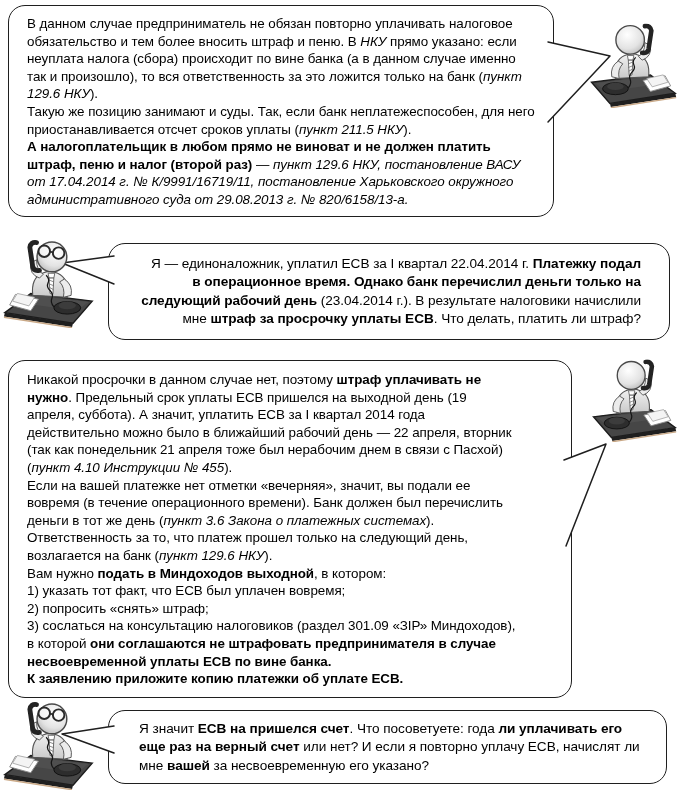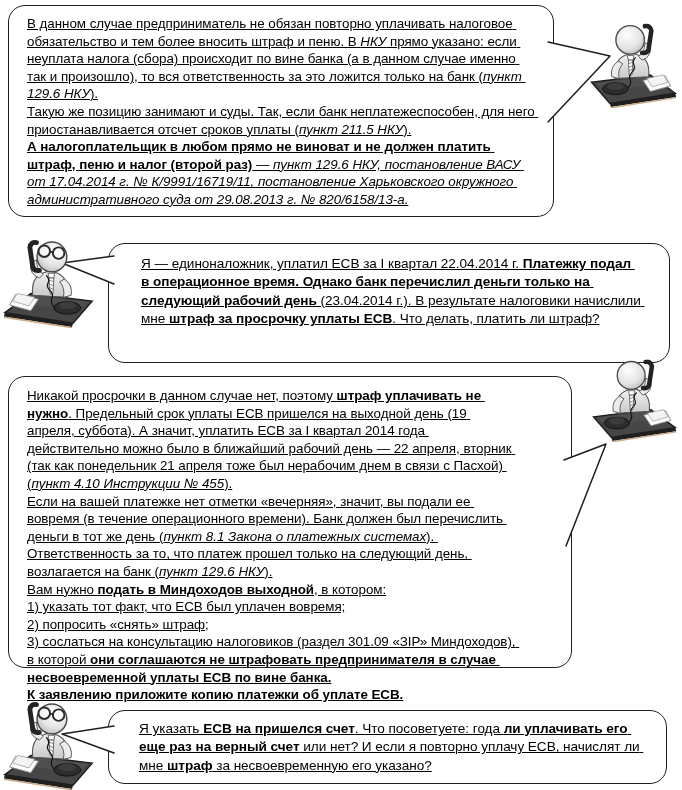--- a/index.html
+++ b/index.html
@@ -12,28 +12,27 @@
   .page{position:absolute;inset:0;width:682px;height:790px;}
   .bubble{
     position:absolute;background:#fff;
     border:1.5px solid #1f1f1f;border-radius:17px;
     box-sizing:border-box;z-index:1;
   }
   .btext{
     white-space:pre-wrap;
     font-size:13.4px;line-height:17.6px;
     letter-spacing:-0.05px;
-    text-decoration:underline;
   }
   .q .btext{font-size:13.6px;line-height:18.4px;}
   .seg-b{font-weight:bold;}
   .seg-i{font-style:italic;}
   #b1{left:8px;top:5px;width:546px;height:212px;padding:9px 16px 8px 18px;}
-  #b2{left:108px;top:243px;width:562px;height:120px;padding:11px 28px 10px 32px;}
-  #b3{left:8px;top:376px;width:564px;height:292px;padding:10px 54px 17px 18px;}
+  #b2{left:108px;top:243px;width:562px;height:97px;padding:11px 28px 10px 32px;text-align:right;}
+  #b3{left:8px;top:360px;width:564px;height:338px;padding:10px 54px 17px 18px;}
   #b4{left:108px;top:710px;width:559px;height:74px;padding:9px 24px 8px 30px;}
   .tails{position:absolute;left:0;top:0;width:682px;height:790px;z-index:5;pointer-events:none;}
   .tail-fill{fill:#ffffff;stroke:none;}
   .tail-line{fill:none;stroke:#1f1f1f;stroke-width:1.5;stroke-linejoin:round;stroke-linecap:round;}
   .figure{position:absolute;z-index:6;}
   .figure svg{width:100%;height:100%;display:block;}
   #f1{left:586px;top:20px;width:92px;height:88px;}
   #f2{left:2px;top:236px;width:96px;height:92px;}
   #f3{left:588px;top:350px;width:90px;height:92px;}
   #f4{left:2px;top:696px;width:96px;height:94px;}
@@ -134,21 +133,21 @@
       </g>
     </svg>
   </div>
 
   <div class="bubble q" id="b2">
     <div class="btext"><span>Я — единоналожник, уплатил ЕСВ за I квартал 22.04.2014 г. </span><span class="seg-b">Платежку подал в операционное время. Однако банк перечислил деньги только на следующий рабочий день</span><span> (23.04.2014 г.). В результате налоговики начислили мне </span><span class="seg-b">штраф за просрочку уплаты ЕСВ</span><span>. Что делать, платить ли штраф?</span></div>
   </div>
 
   <div class="bubble" id="b3">
     <div class="btext"><span>Никакой просрочки в данном случае нет, поэтому </span><span class="seg-b">штраф уплачивать не нужно</span><span>. Предельный срок уплаты ЕСВ пришелся на выходной день (19 апреля, суббота). А значит, уплатить ЕСВ за I квартал 2014 года действительно можно было в ближайший рабочий день — 22 апреля, вторник (так как понедельник 21 апреля тоже был нерабочим днем в связи с Пасхой) (</span><span class="seg-i">пункт 4.10 Инструкции № 455</span><span>).
-Если на вашей платежке нет отметки «вечерняя», значит, вы подали ее вовремя (в течение операционного времени). Банк должен был перечислить деньги в тот же день (</span><span class="seg-i">пункт 8.1 Закона о платежных системах</span><span>). Ответственность за то, что платеж прошел только на следующий день, возлагается на банк (</span><span class="seg-i">пункт 129.6 НКУ</span><span>).
+Если на вашей платежке нет отметки «вечерняя», значит, вы подали ее вовремя (в течение операционного времени). Банк должен был перечислить деньги в тот же день (</span><span class="seg-i">пункт 3.6 Закона о платежных системах</span><span>). Ответственность за то, что платеж прошел только на следующий день, возлагается на банк (</span><span class="seg-i">пункт 129.6 НКУ</span><span>).
 Вам нужно </span><span class="seg-b">подать в Миндоходов выходной</span><span>, в котором:
 1) указать тот факт, что ЕСВ был уплачен вовремя;
 2) попросить «снять» штраф;
 3) сослаться на консультацию налоговиков (раздел 301.09 «ЗІР» Миндоходов), в которой </span><span class="seg-b">они соглашаются не штрафовать предпринимателя в случае несвоевременной уплаты ЕСВ по вине банка.
 К заявлению приложите копию платежки об уплате ЕСВ.</span></div>
   </div>
 
   <div class="figure" id="f3">
     <svg viewBox="0 0 100 92" preserveAspectRatio="xMidYMax meet">
       <use href="#personDesk"></use>
@@ -158,16 +157,16 @@
   <div class="figure" id="f4">
     <svg viewBox="0 0 100 92" preserveAspectRatio="xMidYMax meet">
       <g transform="translate(100,0) scale(-1,1)">
         <use href="#personDesk"></use>
         <use href="#glassesOverlay"></use>
       </g>
     </svg>
   </div>
 
   <div class="bubble q" id="b4">
-    <div class="btext"><span>Я указать </span><span class="seg-b">ЕСВ на пришелся счет</span><span>. Что посоветуете: года </span><span class="seg-b">ли уплачивать его еще раз на верный счет</span><span> или нет? И если я повторно уплачу ЕСВ, начислят ли мне </span><span class="seg-b">штраф</span><span> за несвоевременную его указано?</span></div>
+    <div class="btext"><span>Я значит </span><span class="seg-b">ЕСВ на пришелся счет</span><span>. Что посоветуете: года </span><span class="seg-b">ли уплачивать его еще раз на верный счет</span><span> или нет? И если я повторно уплачу ЕСВ, начислят ли мне </span><span class="seg-b">вашей</span><span> за несвоевременную его указано?</span></div>
   </div>
 
 </div>
 
 </body></html>

